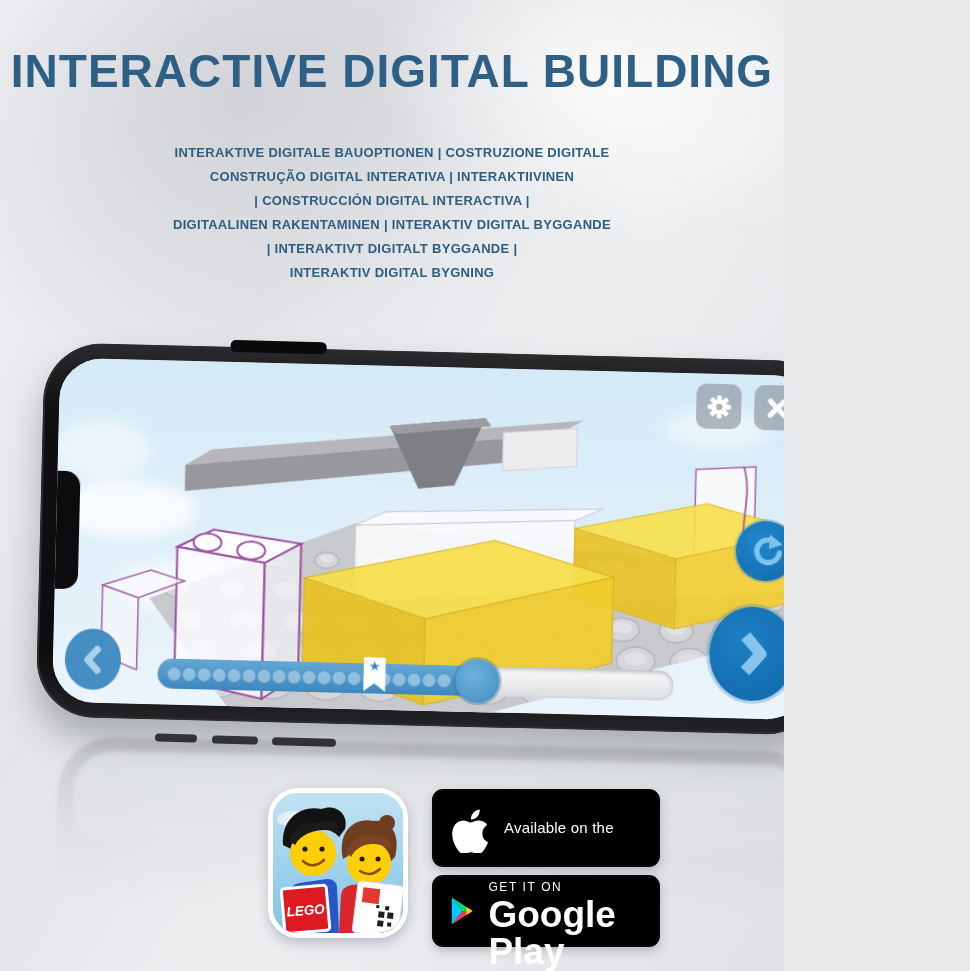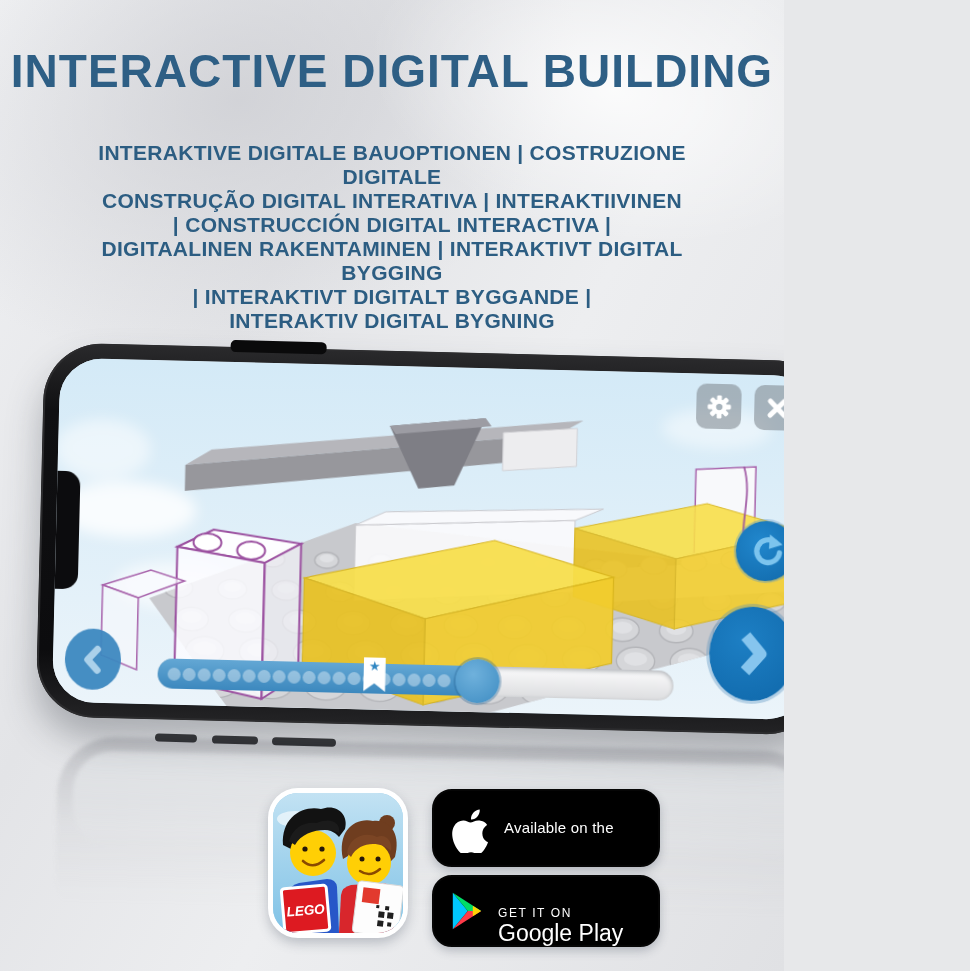--- a/index.html
+++ b/index.html
@@ -7,21 +7,21 @@
   .stage{position:relative;width:784px;height:971px;overflow:hidden;
     background:linear-gradient(118deg,#f1f2f4 0%,#e3e4e7 32%,#edeef0 58%,#e0e1e4 100%);}
   .vein1{position:absolute;left:-120px;top:-160px;width:720px;height:520px;
     background:radial-gradient(ellipse at center,rgba(203,204,209,.75),transparent 68%);transform:rotate(-18deg);}
   .vein2{position:absolute;right:-80px;top:-60px;width:500px;height:300px;
     background:radial-gradient(ellipse at center,rgba(255,255,255,.8),transparent 70%);transform:rotate(12deg);}
 
   .title{position:absolute;top:44px;left:0;right:0;margin:0;text-align:center;
     font-size:46px;font-weight:800;letter-spacing:1px;color:#2e5f85;}
   .subtitle{position:absolute;top:141px;left:70px;right:70px;text-align:center;
-    color:#2c5d82;font-weight:700;font-size:21px;line-height:24px;letter-spacing:.3px;}
+    color:#2c5d82;font-weight:700;font-size:13px;line-height:24px;letter-spacing:.3px;}
 
   .feature{position:absolute;left:810px;width:154px;height:154px;border-radius:50%;
     background:radial-gradient(circle at 38% 32%,#1a7cc0,#0d66aa 78%);
     box-shadow:0 0 0 3px rgba(139,188,226,.55),0 6px 14px rgba(90,110,130,.25);}
   .feature svg{width:100%;height:100%;display:block;}
   .f1{top:163px}.f2{top:320px}.f3{top:477px}.f4{top:634px}.f5{top:788px}
 
   .reflection{position:absolute;left:56px;top:744px;width:764px;height:195px;border-radius:58px;
     background:linear-gradient(180deg,rgba(150,152,158,.4),rgba(190,192,196,.18) 45%,rgba(230,231,233,0) 85%);
     transform:rotate(1.2deg);filter:blur(2px);}
@@ -57,30 +57,30 @@
   .dot{width:13px;height:13px;border-radius:50%;background:rgba(255,255,255,.38);flex:0 0 auto;}
   .star-flag{position:absolute;top:-6px;width:22px;height:34px;background:#fff;z-index:3;
     clip-path:polygon(0 0,100% 0,100% 100%,50% 76%,0 100%);display:flex;justify-content:center;}
   .star-flag span{color:#2f86c2;font-size:13px;line-height:17px;}
   .handle{position:absolute;top:50%;transform:translateY(-50%);width:44px;height:44px;border-radius:50%;z-index:5;border:0;padding:0;
     background:radial-gradient(circle at 40% 35%,#6fb1dc,#3e8cc2);box-shadow:0 0 0 2px rgba(40,100,150,.35);}
 
   .app-icon{position:absolute;left:268px;top:788px;width:140px;height:150px;border-radius:30px;border:5px solid #fff;
     box-sizing:border-box;overflow:hidden;box-shadow:0 5px 12px rgba(70,80,95,.3);background:#9fd0ea;cursor:pointer;}
   .app-icon svg{width:100%;height:100%;display:block;}
-  .badge{position:absolute;left:432px;width:228px;background:#000;border-radius:20px;display:flex;align-items:center;
+  .badge{position:absolute;left:432px;width:228px;background:#000;border-radius:11px;display:flex;align-items:center;
     padding:0 16px;box-sizing:border-box;color:#fff;border:2px solid #060606;box-shadow:0 4px 10px rgba(70,80,95,.3);
     text-decoration:none;cursor:pointer;}
   .badge-appstore{top:789px;height:78px;}
   .badge-gplay{top:875px;height:72px;}
   .badge .txt{margin-left:14px;display:flex;flex-direction:column;}
   .badge-appstore .tagline{font-size:15px;letter-spacing:.2px;margin-bottom:2px;}
   .badge-appstore .name{font-size:31px;font-weight:500;line-height:1;letter-spacing:.2px;}
   .badge-gplay .tagline{font-size:12px;letter-spacing:1.6px;margin-bottom:2px;margin-top:28px;}
-  .badge-gplay .name{font-size:23px;font-weight:400;line-height:1;}
+  .badge-gplay .name{font-size:37px;font-weight:700;line-height:1;}
 </style>
 </head>
 <body>
 
 <svg width="0" height="0" style="position:absolute">
   <defs>
     <filter id="glyphShadow" x="-30%" y="-30%" width="170%" height="170%">
       <feDropShadow dx="2.5" dy="3.5" stdDeviation="0" flood-color="#0b5a98" flood-opacity="0.9"></feDropShadow>
     </filter>
     <linearGradient id="sky" x1="0" y1="0" x2="0" y2="1">
@@ -103,21 +103,21 @@
 <div class="stage">
   <div class="vein1"></div>
   <div class="vein2"></div>
 
   <h1 class="title">INTERACTIVE DIGITAL BUILDING</h1>
 
   <div class="subtitle">
     <div>INTERAKTIVE DIGITALE BAUOPTIONEN | COSTRUZIONE DIGITALE</div>
     <div>CONSTRUÇÃO DIGITAL INTERATIVA | INTERAKTIIVINEN</div>
     <div>| CONSTRUCCIÓN DIGITAL INTERACTIVA |</div>
-    <div>DIGITAALINEN RAKENTAMINEN | INTERAKTIVT DIGITAL BYGGING</div>
+    <div>DIGITAALINEN RAKENTAMINEN | INTERAKTIV DIGITAL BYGGANDE</div>
     <div>| INTERAKTIVT DIGITALT BYGGANDE |</div>
     <div>INTERAKTIV DIGITAL BYGNING</div>
   </div>
 
   <div class="feature f1">
     <svg viewBox="0 0 154 154">
       <g filter="url(#glyphShadow)">
         <text x="72" y="70" text-anchor="middle" font-weight="800" font-size="46" letter-spacing="-2" fill="#2f9fe6"><tspan>360</tspan><tspan font-size="24" dy="-18">º</tspan></text>
         <path d="M30 82 C32 103 110 106 121 86" fill="none" stroke="#2f9fe6" stroke-width="10" stroke-linecap="round"></path>
         <polygon points="116,68 141,84 113,97" fill="#2f9fe6"></polygon>

